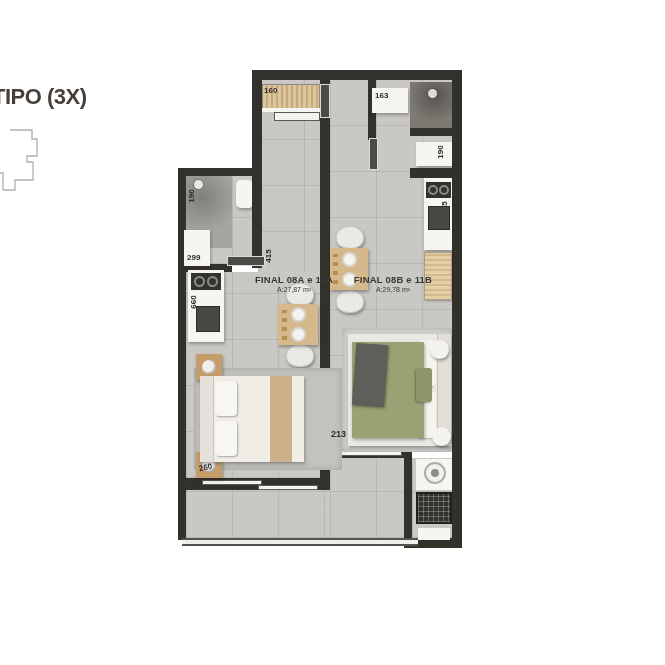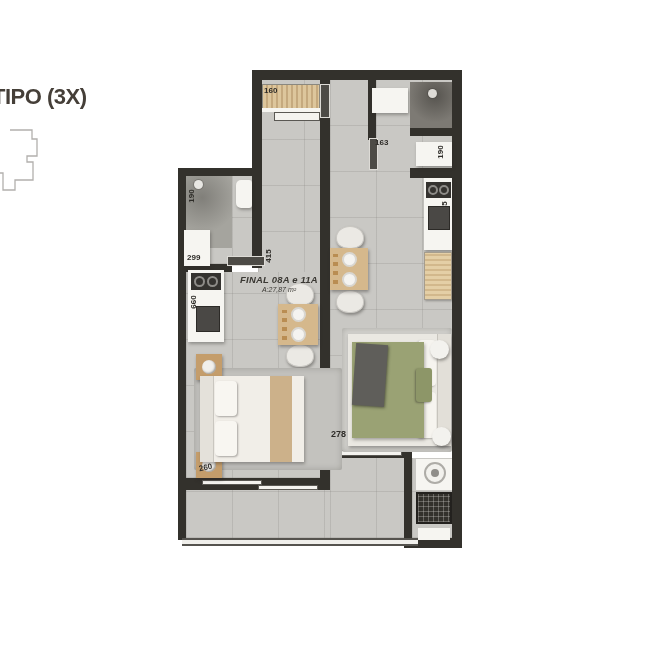--- a/index.html
+++ b/index.html
@@ -128,21 +128,21 @@
   </div>
   <div class="lab" style="left:199px;top:464px;transform:rotate(-12deg);color:#35332f;">260</div>
   <div class="white-box" style="left:200px;top:376px;width:104px;height:86px;background:#f1eee8;">
     <div class="abs" style="left:0;top:0;width:13px;height:86px;background:#e4e1da;border-right:1px solid #c9c6bf;"></div>
     <div class="abs" style="left:15px;top:5px;width:22px;height:35px;background:#f8f6f1;border-radius:4px;box-shadow:1px 1px 2px rgba(60,58,54,.4);"></div>
     <div class="abs" style="left:15px;top:45px;width:22px;height:35px;background:#f8f6f1;border-radius:4px;box-shadow:1px 1px 2px rgba(60,58,54,.4);"></div>
     <div class="abs" style="left:70px;top:0;width:22px;height:86px;background:#ccb18a;"></div>
   </div>
 
   <div class="white-box" style="left:372px;top:88px;width:36px;height:25px;"></div>
-  <div class="lab" style="left:375px;top:92px;margin-top:47px;">163</div>
+  <div class="lab" style="left:375px;top:92px;">163</div>
   <div class="abs" style="left:410px;top:82px;width:42px;height:46px;background:#7d7a74;background-image:radial-gradient(circle at 60% 30%, rgba(40,38,34,.45), transparent 65%);">
     <div class="abs" style="left:18px;top:7px;width:9px;height:9px;background:#dedcd7;border-radius:50%;box-shadow:0 0 0 1px #55534e;"></div>
   </div>
   <div class="white-box" style="left:416px;top:142px;width:36px;height:24px;"></div>
   <div class="vlab" style="left:430px;top:148px;">190</div>
 
   <div class="white-box" style="left:424px;top:178px;width:28px;height:72px;"></div>
   <div class="dark-box" style="left:426px;top:182px;width:25px;height:16px;">
     <div class="burner" style="left:2px;top:3px;width:10px;height:10px;"></div>
     <div class="burner" style="left:13px;top:3px;width:10px;height:10px;"></div>
@@ -163,27 +163,31 @@
   <div class="white-box" style="left:348px;top:334px;width:102px;height:112px;background:#eae8e2;">
     <div class="abs" style="left:89px;top:0;width:13px;height:112px;background:#e2dfd8;border-left:1px solid #c7c4bd;"></div>
     <div class="abs" style="left:70px;top:6px;width:18px;height:46px;background:#f6f4ef;border-radius:4px;box-shadow:-1px 1px 2px rgba(60,58,54,.35);"></div>
     <div class="abs" style="left:70px;top:58px;width:18px;height:46px;background:#f6f4ef;border-radius:4px;box-shadow:-1px 1px 2px rgba(60,58,54,.35);"></div>
     <div class="abs" style="left:4px;top:8px;width:72px;height:96px;background:#9aa274;box-shadow:1px 2px 3px rgba(40,38,34,.35);"></div>
     <div class="abs" style="left:68px;top:34px;width:16px;height:34px;background:#8d9668;border-radius:3px;box-shadow:-1px 1px 2px rgba(40,38,34,.4);"></div>
     <div class="abs" style="left:6px;top:10px;width:32px;height:62px;background:#5f5e5a;transform:rotate(4deg);box-shadow:1px 1px 3px rgba(20,19,17,.5);"></div>
   </div>
   <div class="round-table" style="left:430px;top:340px;width:19px;height:19px;"></div>
   <div class="round-table" style="left:432px;top:427px;width:19px;height:19px;"></div>
-  <div class="lab" style="left:331px;top:430px;font-size:9px;">278</div>
+  <div class="lab" style="left:331px;top:430px;font-size:9px;">213</div>
 
   <div class="white-box" style="left:416px;top:459px;width:36px;height:31px;box-shadow:none;"></div>
   <div class="abs" style="left:424px;top:462px;width:22px;height:22px;border-radius:50%;background:#f2f1ed;border:2px solid #aeaca7;box-sizing:border-box;">
     <div class="abs" style="left:5px;top:5px;width:8px;height:8px;border-radius:50%;background:#8f8d89;"></div>
   </div>
   <div class="grid-shaft" style="left:416px;top:492px;width:36px;height:32px;"></div>
   <div class="white-box" style="left:418px;top:528px;width:32px;height:12px;box-shadow:none;"></div>
 
-  <div class="unit-label" style="left:224px;top:275px;font-style:italic;">
+  <div class="unit-label" style="left:239px;top:275px;">
     <div class="nm">FINAL 08A e 11A</div>
     <div class="ar">A:27,87 m²</div>
+  </div>
+  <div class="unit-label" style="left:338px;top:275px;">
+    <div class="nm">FINAL 08B e 11B</div>
+    <div class="ar">A:29,78 m²</div>
   </div>
 
 </div>
 
 </body></html>

